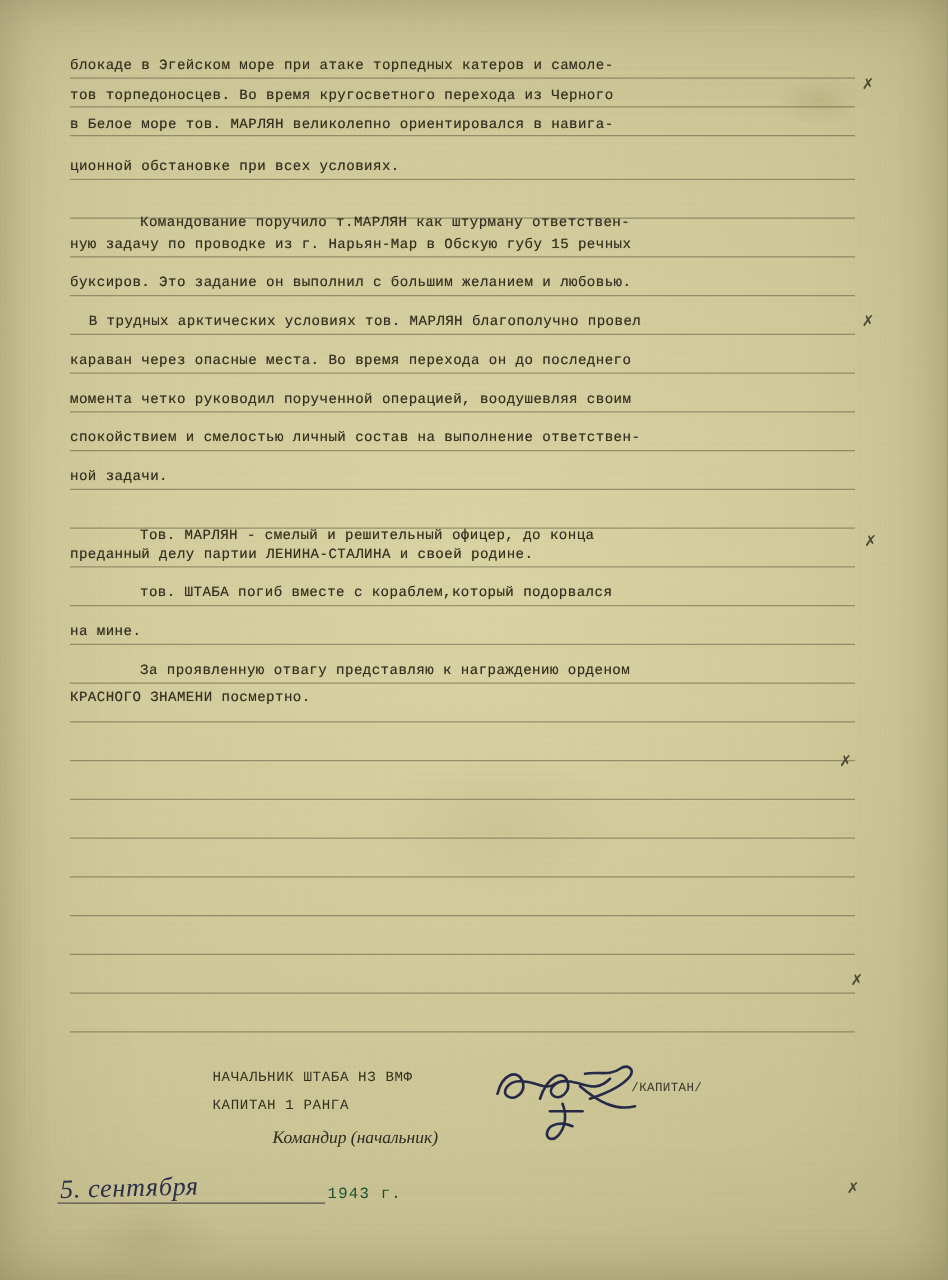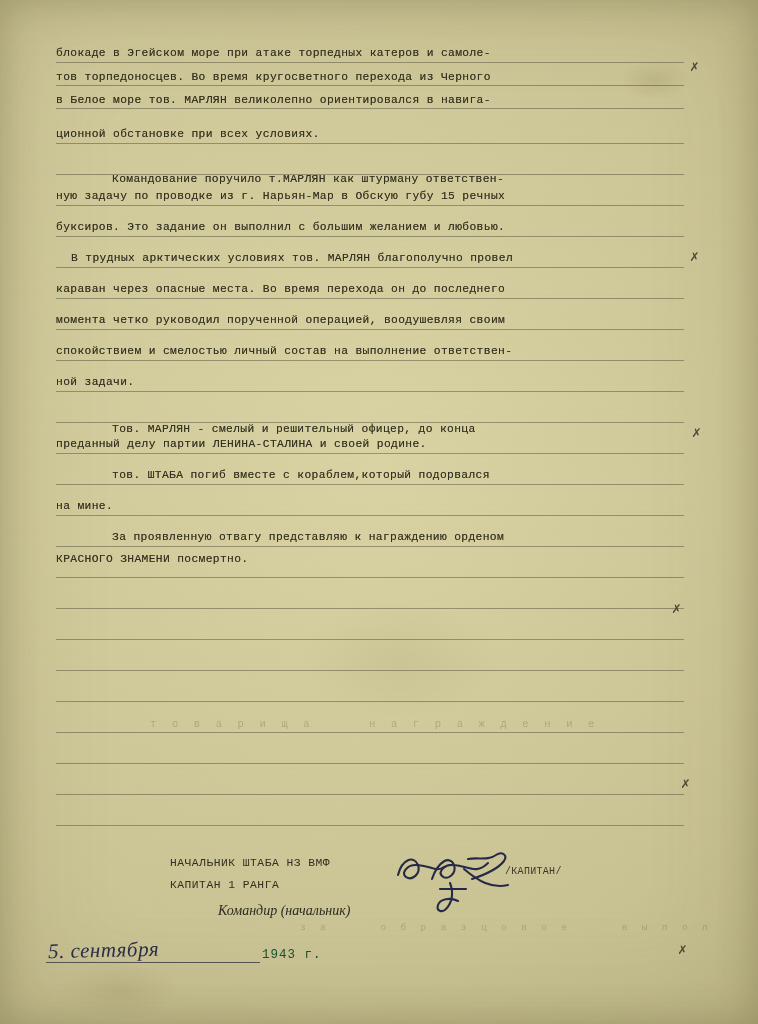--- a/index.html
+++ b/index.html
@@ -161,22 +161,20 @@
   }
 </style>
 </head>
 <body>
 
 <div id="page">
 
   <div id="paper-bg"></div>
   <div id="paper-grain"></div>
 
-  <div class="ghost" style="left:150px; top:718px;">т  о  в  а  р  и  щ  а        н  а  г  р  а  ж  д  е  н  и  е</div>
-  <div class="ghost" style="left:300px; top:922px; font-size:9.5px;">з  а        о  б  р  а  з  ц  о  в  о  е        в  ы  п  о  л</div>
 
   <div class="stain" style="left:620px; top:60px; width:70px; height:40px; background:radial-gradient(ellipse at center, rgba(150,140,90,0.25), rgba(150,140,90,0) 70%);"></div>
   <div class="stain" style="left:60px; top:960px; width:120px; height:60px; background:radial-gradient(ellipse at center, rgba(150,140,90,0.22), rgba(150,140,90,0) 70%);"></div>
   <div class="stain" style="left:300px; top:600px; width:200px; height:120px; background:radial-gradient(ellipse at center, rgba(160,152,100,0.16), rgba(160,152,100,0) 70%);"></div>
 
   <div class="rule" style="top:62px;"></div>
   <div class="rule" style="top:85px;"></div>
   <div class="rule" style="top:108px;"></div>
   <div class="rule" style="top:143px;"></div>
   <div class="rule" style="top:174px;"></div>

